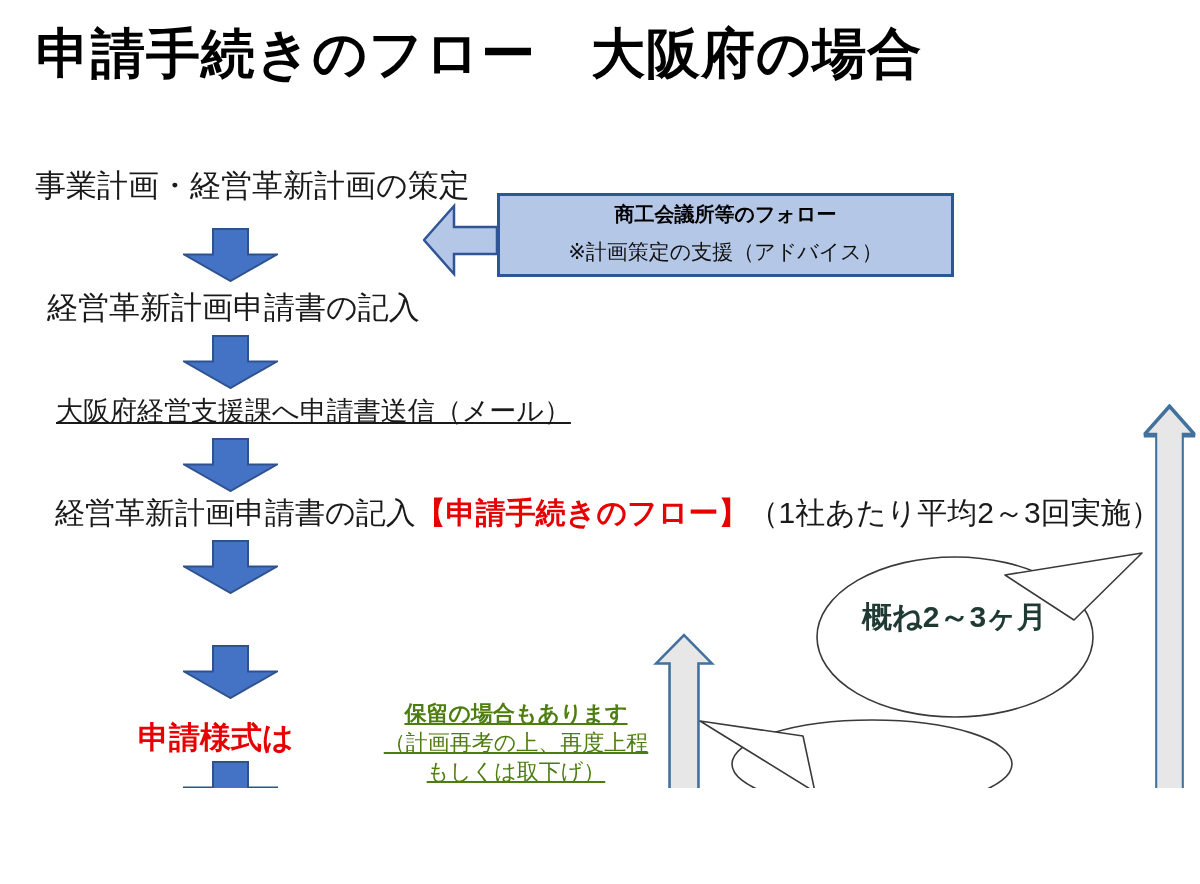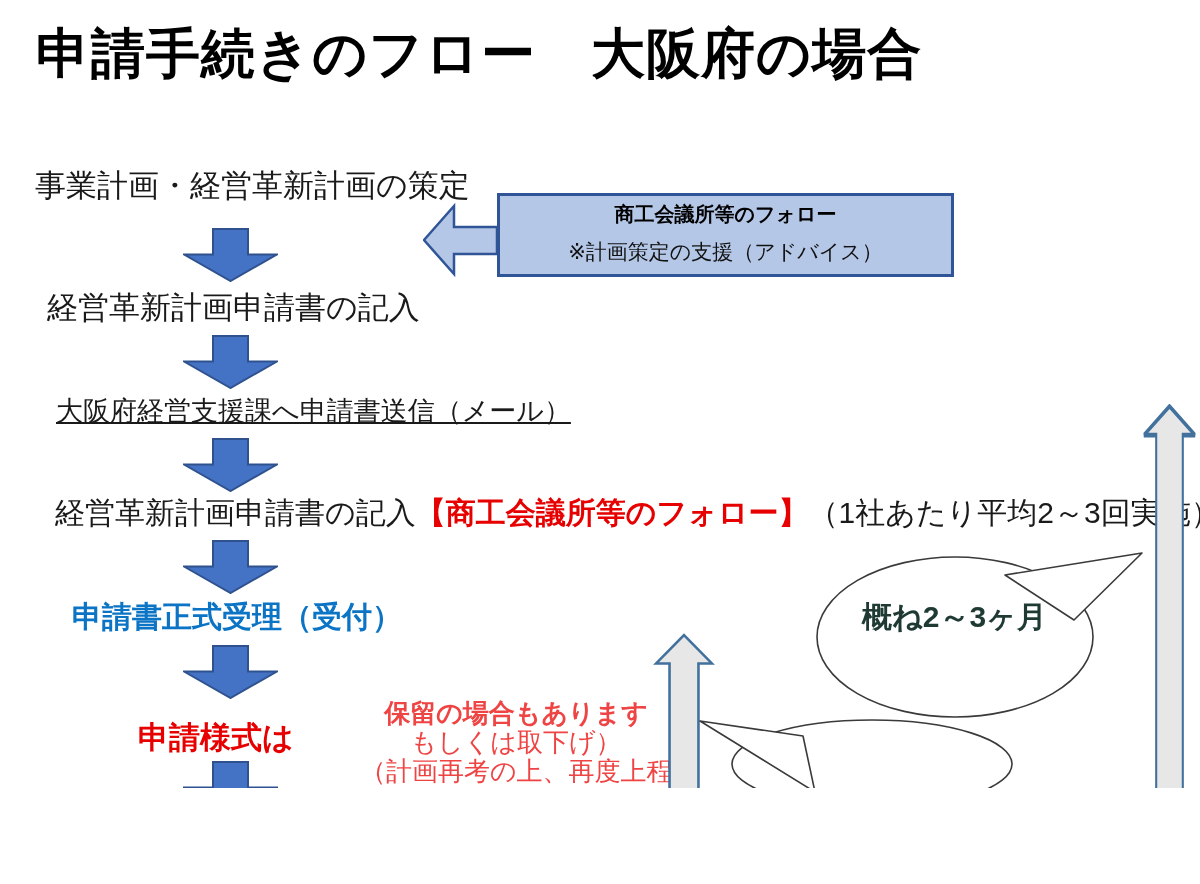--- a/index.html
+++ b/index.html
@@ -36,21 +36,21 @@
     background:#b4c7e7; border:3px solid #2f5597;
     text-align:center; box-sizing:border-box;
   }
   .fb-title { font-size:20px; font-weight:bold; color:#000; margin-top:5px; }
   .fb-sub   { font-size:21px; color:#111; margin-top:10px; }
 
   .left-arrow { left:423px; top:201px; width:75px; height:78px; }
 
   .dl-note { left:460px; top:285px; font-size:19px; font-weight:bold; line-height:26px; color:#000; }
 
-  .hold-note { left:360px; top:699px; width:312px; text-align:center; font-size:26px; line-height:29px; color:#ef4444; }
+  .hold-note { left:360px; top:699px; width:312px; text-align:center; font-size:22px; line-height:29px; color:#4d7c0f;text-decoration:underline; }
   .hold-note .b { font-weight:bold; }
 
   .bubble-text { position:absolute; font-weight:bold; color:#1f3a33; }
   .bt1 { left:862px; top:596px; font-size:30px; line-height:41px; }
   .bt2 { left:768px; top:747px; font-size:29px; color:#0d0d0d; }
 
   .vda-mid  { left:653px;  top:633px; width:62px; height:203px; }
   .vda-tall { left:1141px; top:404px; width:57px; height:445px; }
 
   svg { display:block; }
@@ -59,23 +59,22 @@
 <body>
 
 <div class="page">
 
   <h1 class="abs title nowrap">申請手続きのフロー　大阪府の場合</h1>
 
   <div class="step s1">事業計画・経営革新計画の策定</div>
   <div class="step s2">経営革新計画申請書の記入</div>
   <div class="step s3">大阪府経営支援課へ申請書送信（メール）</div>
   <div class="step s4">
-    <span>経営革新計画申請書の記入</span><span class="hl">【商工会議所等のフォロー】</span><span>（1社あたり平均2～3回実施）</span>
+    <span>経営革新計画申請書の記入</span><span class="hl">【申請手続きのフロー】</span><span>（1社あたり平均2～3回実施）</span>
   </div>
-  <div class="step s5">申請書正式受理（受付）</div>
   <div class="step s6">申請様式は</div>
 
   <svg class="abs down-arrow da1" viewBox="0 0 95 55" preserveAspectRatio="none">
       <polygon points="30,1 65,1 65,27 94,27 47.5,54 1,27 30,27" fill="#4472c4" stroke="#2f528f" stroke-width="2"></polygon>
     </svg>
   <svg class="abs down-arrow da2" viewBox="0 0 95 55" preserveAspectRatio="none">
       <polygon points="30,1 65,1 65,27 94,27 47.5,54 1,27 30,27" fill="#4472c4" stroke="#2f528f" stroke-width="2"></polygon>
     </svg>
   <svg class="abs down-arrow da3" viewBox="0 0 95 55" preserveAspectRatio="none">
       <polygon points="30,1 65,1 65,27 94,27 47.5,54 1,27 30,27" fill="#4472c4" stroke="#2f528f" stroke-width="2"></polygon>
@@ -94,22 +93,22 @@
       <polygon points="1,39 31,5 31,26 74,26 74,53 31,53 31,73" fill="#b4c7e7" stroke="#2f5597" stroke-width="2.5"></polygon>
     </svg>
   <div class="abs follow-box">
     <div class="fb-title nowrap">商工会議所等のフォロー</div>
     <div class="fb-sub nowrap">※計画策定の支援（アドバイス）</div>
   </div>
 
 
   <div class="abs hold-note">
     <div class="b nowrap">保留の場合もあります</div>
+    <div class="nowrap">（計画再考の上、再度上程</div>
     <div class="nowrap">もしくは取下げ）</div>
-    <div class="nowrap">（計画再考の上、再度上程</div>
   </div>
 
   <svg class="abs vda-mid" viewBox="0 0 60 200" preserveAspectRatio="none">
       <polygon points="30,2 57,30 44,30 44,170 57,170 30,198 3,170 16,170 16,30 3,30" fill="#e7e7e7" stroke="#41719c" stroke-width="2.5"></polygon>
     </svg>
   <svg class="abs vda-tall" viewBox="0 0 60 200" preserveAspectRatio="none">
       <polygon points="30,1 57,14 44,14 44,186 57,186 30,199 3,186 16,186 16,14 3,14" fill="#e7e7e7" stroke="#41719c" stroke-width="2.2"></polygon>
     </svg>
 
   <svg class="abs" style="left:810px; top:543px; width:350px; height:192px;" viewBox="0 0 350 192">

